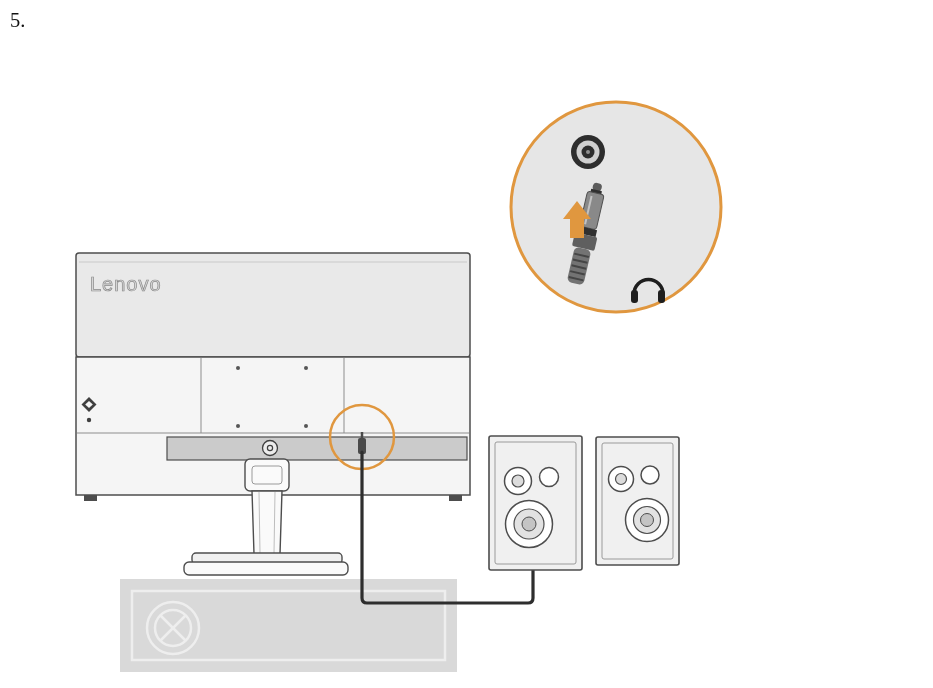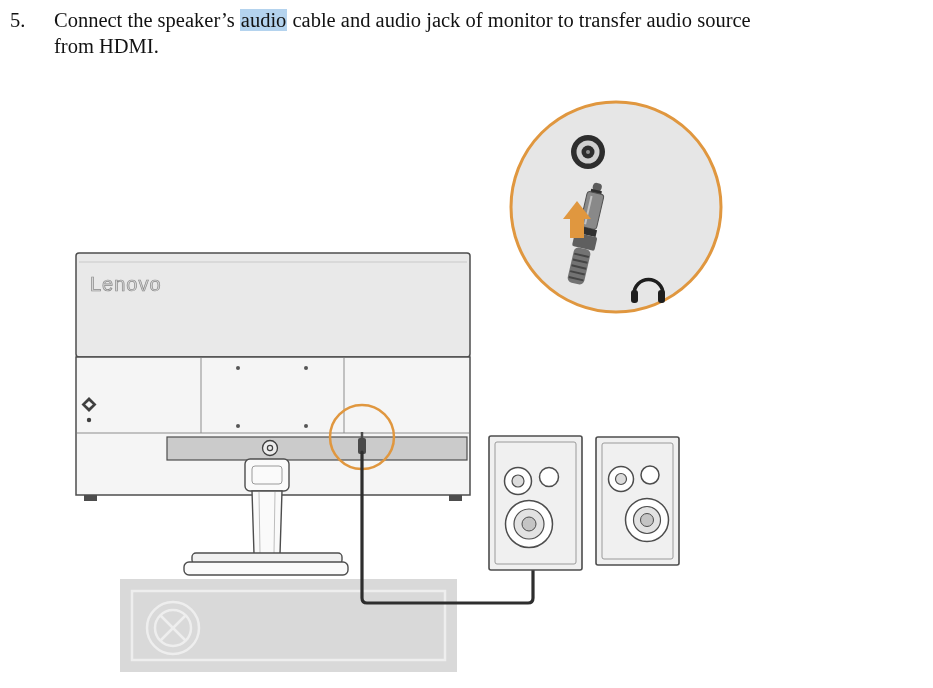--- a/index.html
+++ b/index.html
@@ -39,21 +39,20 @@
   }
 </style>
 </head>
 <body>
 
 <div class="page">
 
   <div class="step">
     <span class="step-num">5.</span>
     <div class="step-body">
-      <p class="step-line"><span>Connect the speaker’s </span><mark>audio</mark><span> cable and audio jack of monitor to transfer audio source</span><br><span>from HDMI.</span></p>
     </div>
   </div>
 
   <svg class="diagram" width="933" height="688" viewBox="0 0 933 688">
 
     <g>
       <rect x="120" y="579" width="337" height="93" fill="#d9d9d9"></rect>
       <rect x="132" y="591" width="313" height="69" fill="none" stroke="#eeeeee" stroke-width="2.5"></rect>
       <g stroke="#eeeeee" stroke-width="2.5" fill="none">
         <circle cx="173" cy="628" r="26"></circle>

